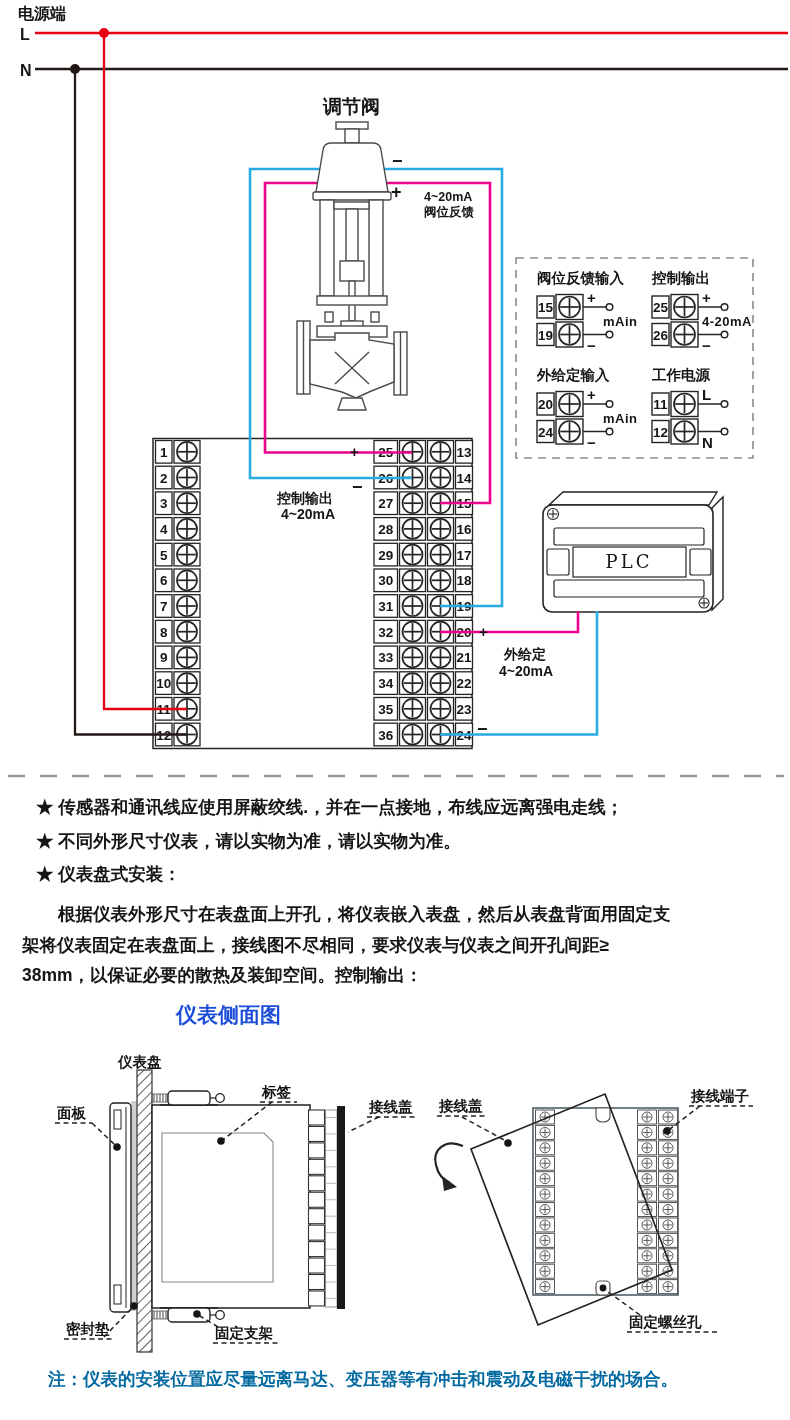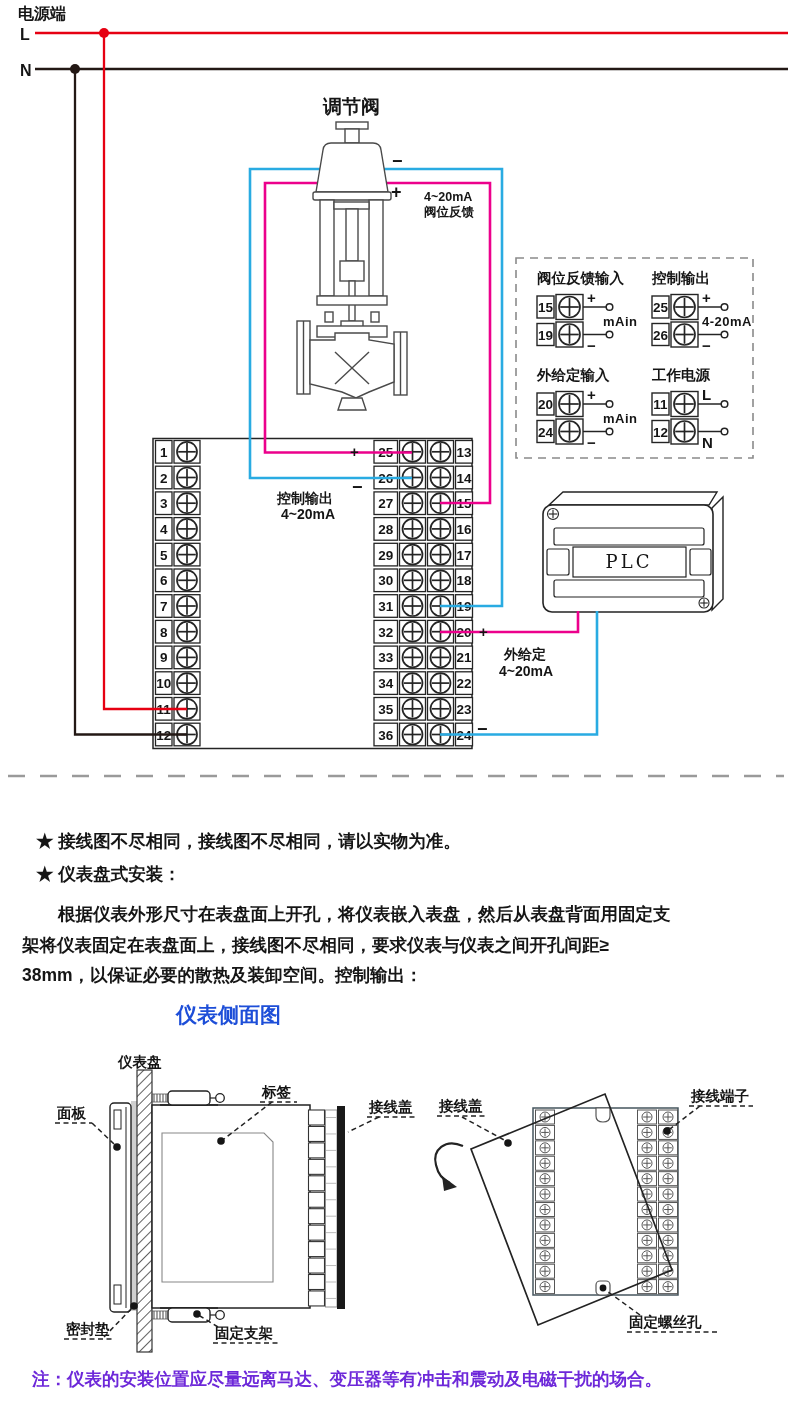--- a/index.html
+++ b/index.html
@@ -17,22 +17,22 @@
   .lbl12{font:600 12.5px "Liberation Sans",sans-serif;}
   .side{font:600 13px "Liberation Sans",sans-serif;letter-spacing:.5px;}
   .plc-text{font:400 18px "DejaVu Serif",serif;letter-spacing:3px;}
   .dlabel{font:700 14.5px "Liberation Sans",sans-serif;}
   .bullet{position:absolute;left:36px;font:600 17.5px "Liberation Sans",sans-serif;
           color:#151515;white-space:nowrap;}
   .para{position:absolute;left:22px;top:896px;color:#151515;}
   .para-line{font:600 17.5px "Liberation Sans",sans-serif;line-height:24.6px;white-space:nowrap;margin-top:6px;}
   .indent{padding-left:36px;}
   .sv-title{position:absolute;left:176px;top:1001px;font:700 21px "DejaVu Serif",serif;color:#1d4ed8;}
-  .footnote{position:absolute;left:32px;top:1367px;font:600 17.5px "Liberation Sans",sans-serif;
-            color:#6d28d9;white-space:nowrap;}
+  .footnote{position:absolute;left:48px;top:1367px;font:600 17.5px "Liberation Sans",sans-serif;
+            color:#0369a1;white-space:nowrap;}
 </style>
 </head>
 <body>
 
 <div id="screen">
 
   <svg id="wiring" width="790" height="790" viewBox="0 0 790 790" style="top:0;">
 
     <g>
       <text class="b16" x="18" y="19">电源端</text>
@@ -584,21 +584,22 @@
       <text class="lbl14" x="281" y="519">4~20mA</text>
       <text class="pol" x="479" y="637">+</text>
       <text class="polv" x="477" y="735">−</text>
       <text class="lbl14" x="504" y="659">外给定</text>
       <text class="lbl14" x="499" y="676">4~20mA</text>
     </g>
 
     <line x1="8" y1="776" x2="784" y2="776" stroke-width="2.4" stroke-dasharray="17 15" stroke="#9a9a9a"></line>
   </svg>
 
-  <div class="bullet" style="top:829px">★ 接线图不尽相同，接线图不尽相同，请以实物为准。</div>
+  <div class="bullet" style="top:795px">★ 传感器和通讯线应使用屏蔽绞线.，并在一点接地，布线应远离强电走线；</div>
+  <div class="bullet" style="top:829px">★ 不同外形尺寸仪表，请以实物为准，请以实物为准。</div>
   <div class="bullet" style="top:862px">★ 仪表盘式安装：</div>
 
   <div class="para">
     <div class="para-line indent">根据仪表外形尺寸在表盘面上开孔，将仪表嵌入表盘，然后从表盘背面用固定支</div>
     <div class="para-line">架将仪表固定在表盘面上，接线图不尽相同，要求仪表与仪表之间开孔间距≥</div>
     <div class="para-line">38mm，以保证必要的散热及装卸空间。控制输出：</div>
   </div>
 
   <div class="sv-title">仪表侧面图</div>
 

